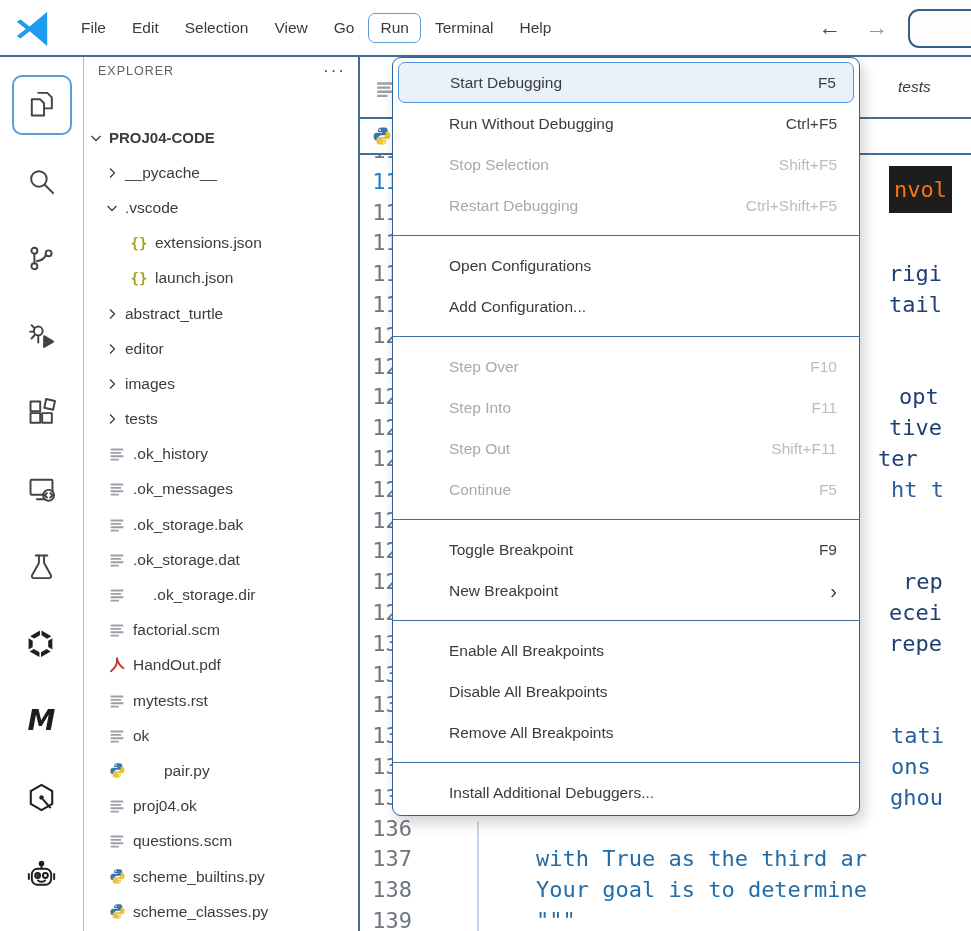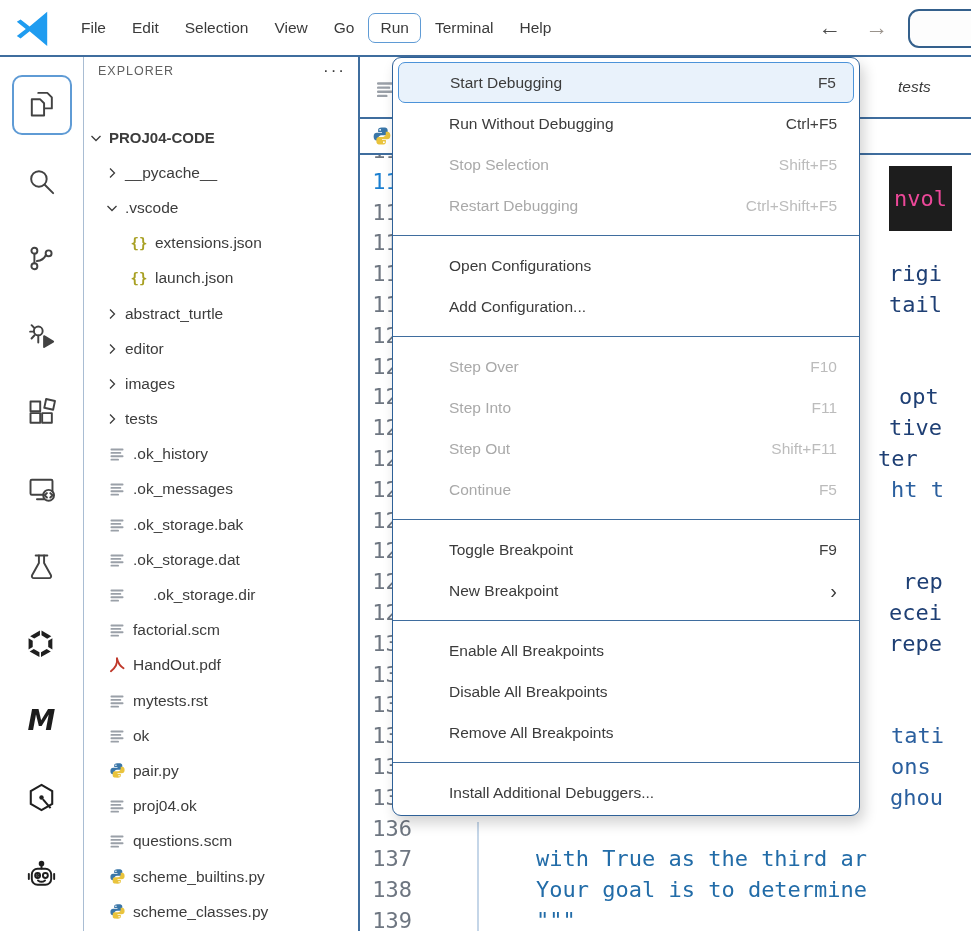--- a/index.html
+++ b/index.html
@@ -53,21 +53,21 @@
     font-style:italic;font-size:15.5px;color:#3b3b3b}
   .breadcrumbs{position:absolute;top:63px;left:0;right:0;height:34px;background:#fff;
     border-bottom:2px solid var(--line);z-index:3}
   .bc-icon{position:absolute;left:12px;top:7px;width:20px;height:20px}
   .code{position:absolute;inset:0;z-index:1}
   .crow{position:absolute;left:0;right:0;height:31px;line-height:31px;
     font-family:"DejaVu Sans Mono",monospace;font-size:22px;white-space:pre}
   .lnum{position:absolute;left:0;width:52px;text-align:right;color:#6e7681}
   .lnum.active{color:#1b7fd0}
   .frag{position:absolute}
-  .frag.sel{background:#1d1d1d;color:#ec4899;padding:17px 5px}
+  .frag.sel{background:#1d1d1d;color:#f97316;padding:8px 5px}
   .frag.dark{color:#1e3f74}
   .frag.mid{color:#2a5f9e}
   .codeline{position:absolute;left:70px;color:#226ca8}
   .indent-guide{position:absolute;left:117px;top:766px;bottom:0;width:1.5px;background:#c5d6e8}
   
   .runmenu{position:absolute;left:392px;top:57px;width:468px;height:759px;background:#fff;
     border:1.5px solid var(--menu-border);border-radius:9px;box-shadow:4px 7px 14px rgba(0,0,0,.18);
     z-index:30;box-sizing:border-box;padding:4px 0;display:flex;flex-direction:column}
   .rm-item{height:41px;flex:0 0 41px;display:flex;align-items:center;font-size:15.5px;
     color:#3b3b3b;padding:0 22px 0 56px;box-sizing:border-box}
@@ -335,21 +335,21 @@
         <span>mytests.rst</span>
       </div>
       <div class="trow" style="padding-left: 24px;">
         <span class="ficon">
           <svg viewBox="0 0 16 16" fill="none" stroke="#9aa0a8" stroke-width="1.6" stroke-linecap="round">
             <path d="M3 4h10M3 7h8M3 10h10M3 13h6"></path>
           </svg>
         </span>
         <span>ok</span>
       </div>
-      <div class="trow" style="padding-left: 24px;">
+      <div class="trow" style="padding-left: 24px; gap: 31px;">
         <span class="ficon">
           <svg style="width:17px;height:17px" viewBox="0 0 16 16">
       <path fill="#3a76a8" d="M7.9 1.2c-2.3 0-3 .9-3 2.1v1.5h3.1v.6H3.8c-1.3 0-2.5.8-2.5 3 0 2.1 1 3.1 2.3 3.1h1.4v-1.8c0-1.3 1.1-2.4 2.5-2.4h3c1.1 0 2-.9 2-2V3.3c0-1.2-1-2.1-2.1-2.1zM6.5 2.3a.75.75 0 110 1.5.75.75 0 010-1.5z"></path>
       <path fill="#e9c33c" d="M8.1 14.8c2.3 0 3-.9 3-2.1v-1.5H8v-.6h4.2c1.3 0 2.5-.8 2.5-3 0-2.1-1-3.1-2.3-3.1H11v1.8c0 1.3-1.1 2.4-2.5 2.4h-3c-1.1 0-2 .9-2 2v1.9c0 1.2 1 2.1 2.1 2.1zM9.5 13.7a.75.75 0 110-1.5.75.75 0 010 1.5z"></path>
     </svg>
         </span>
         <span>pair.py</span>
       </div>
       <div class="trow" style="padding-left: 24px;">
         <span class="ficon">

